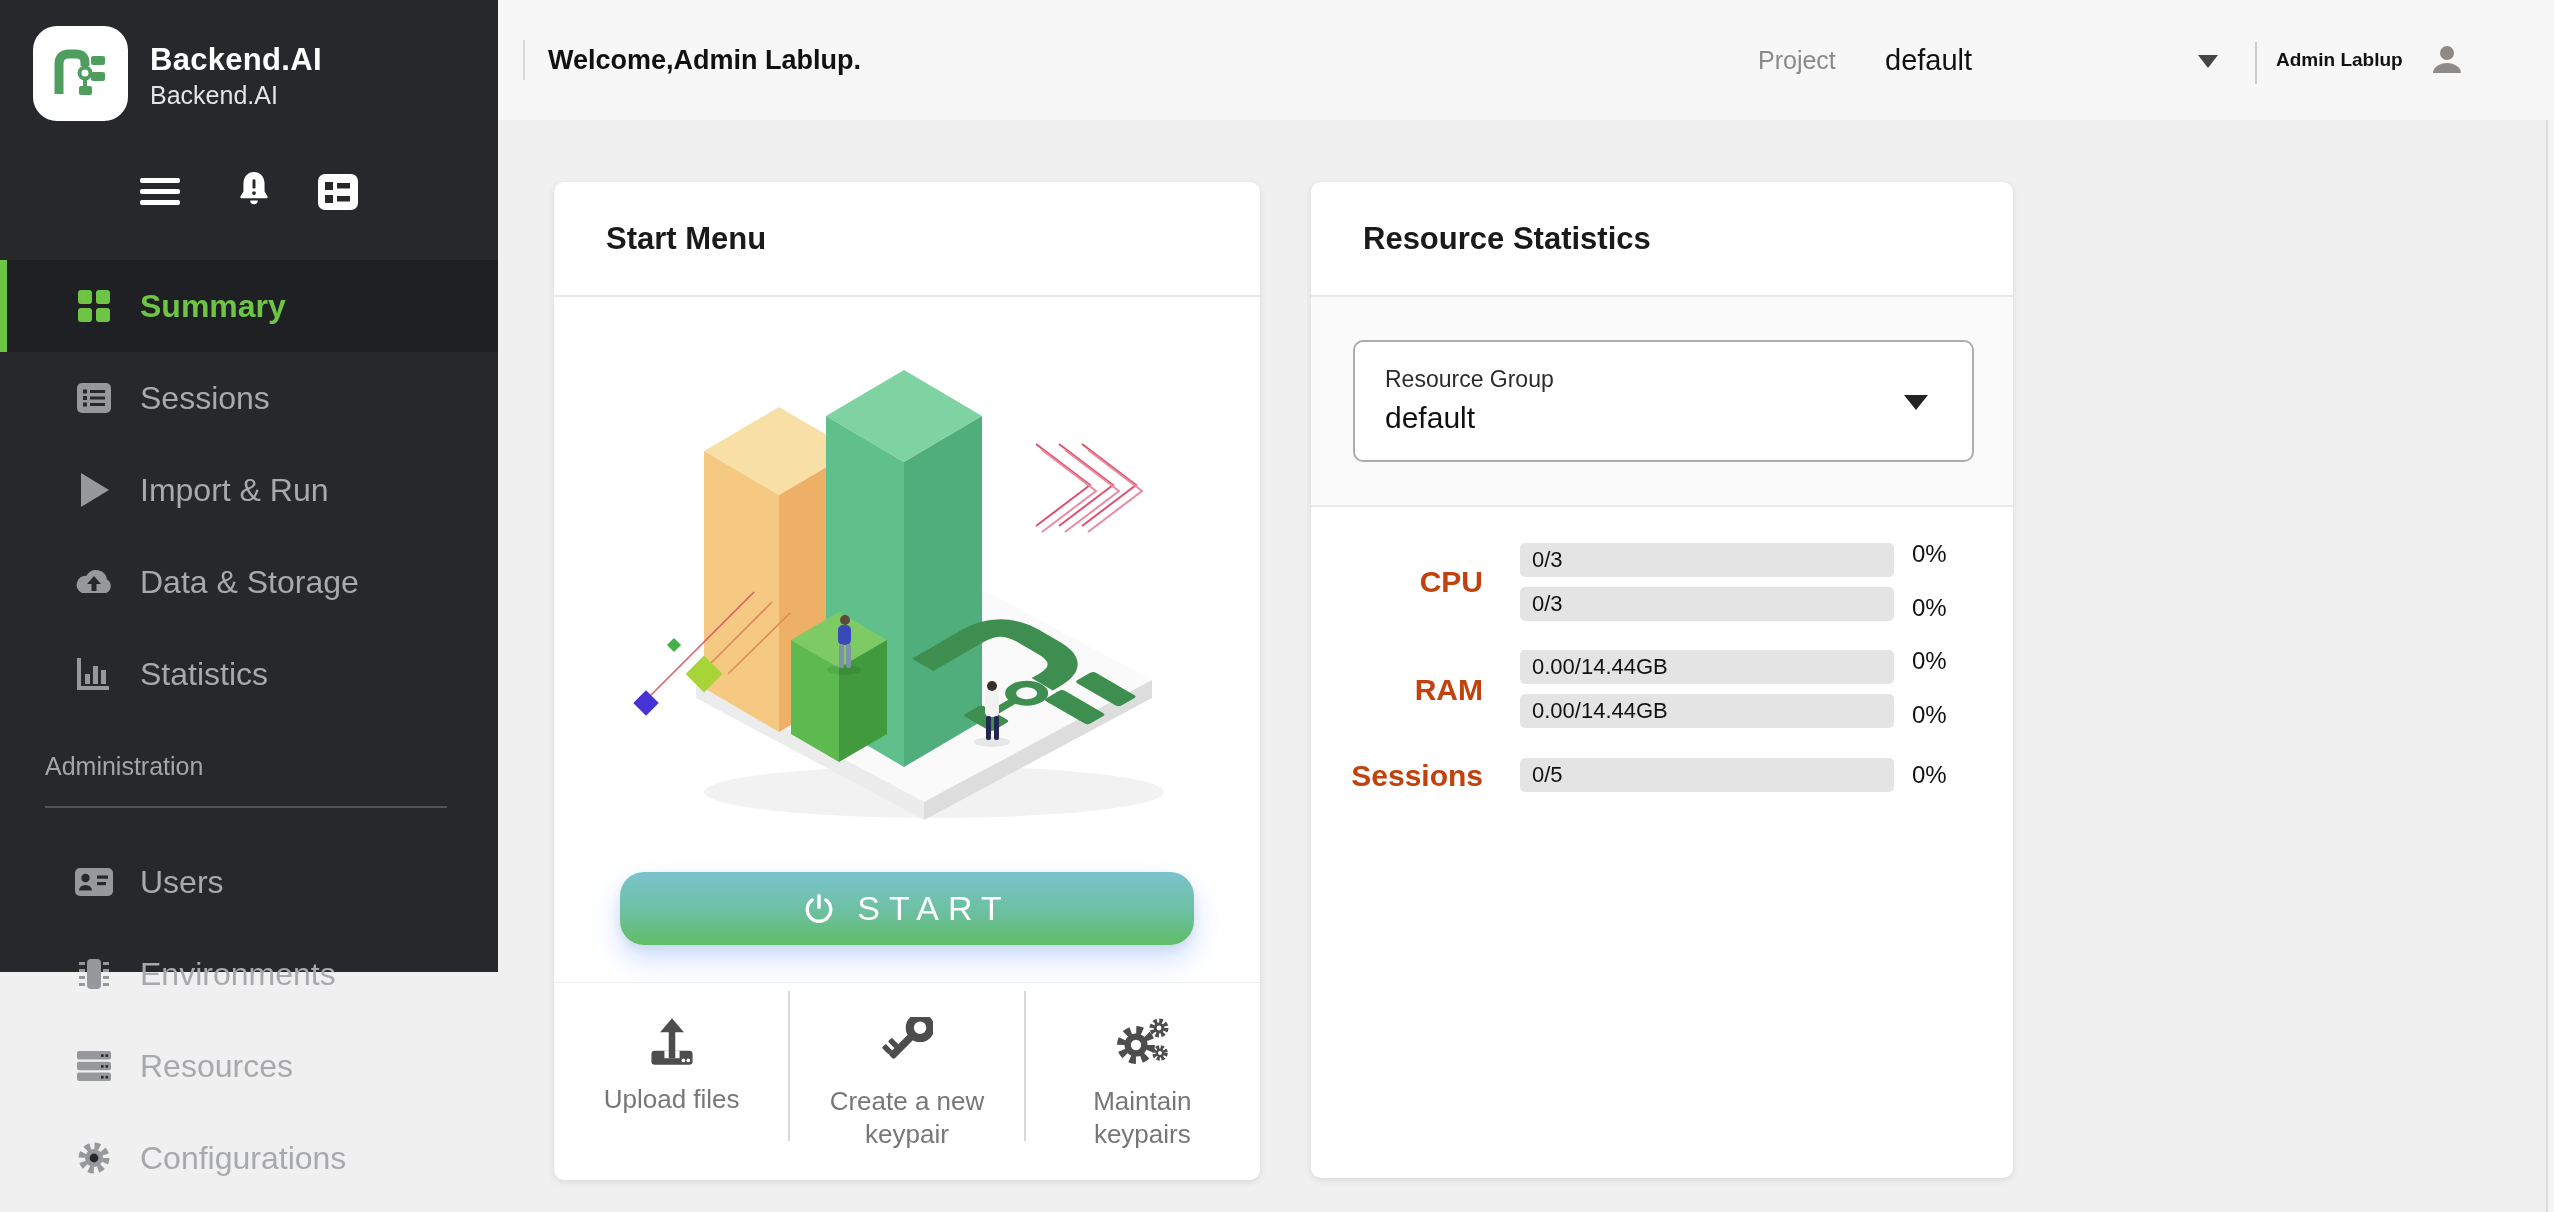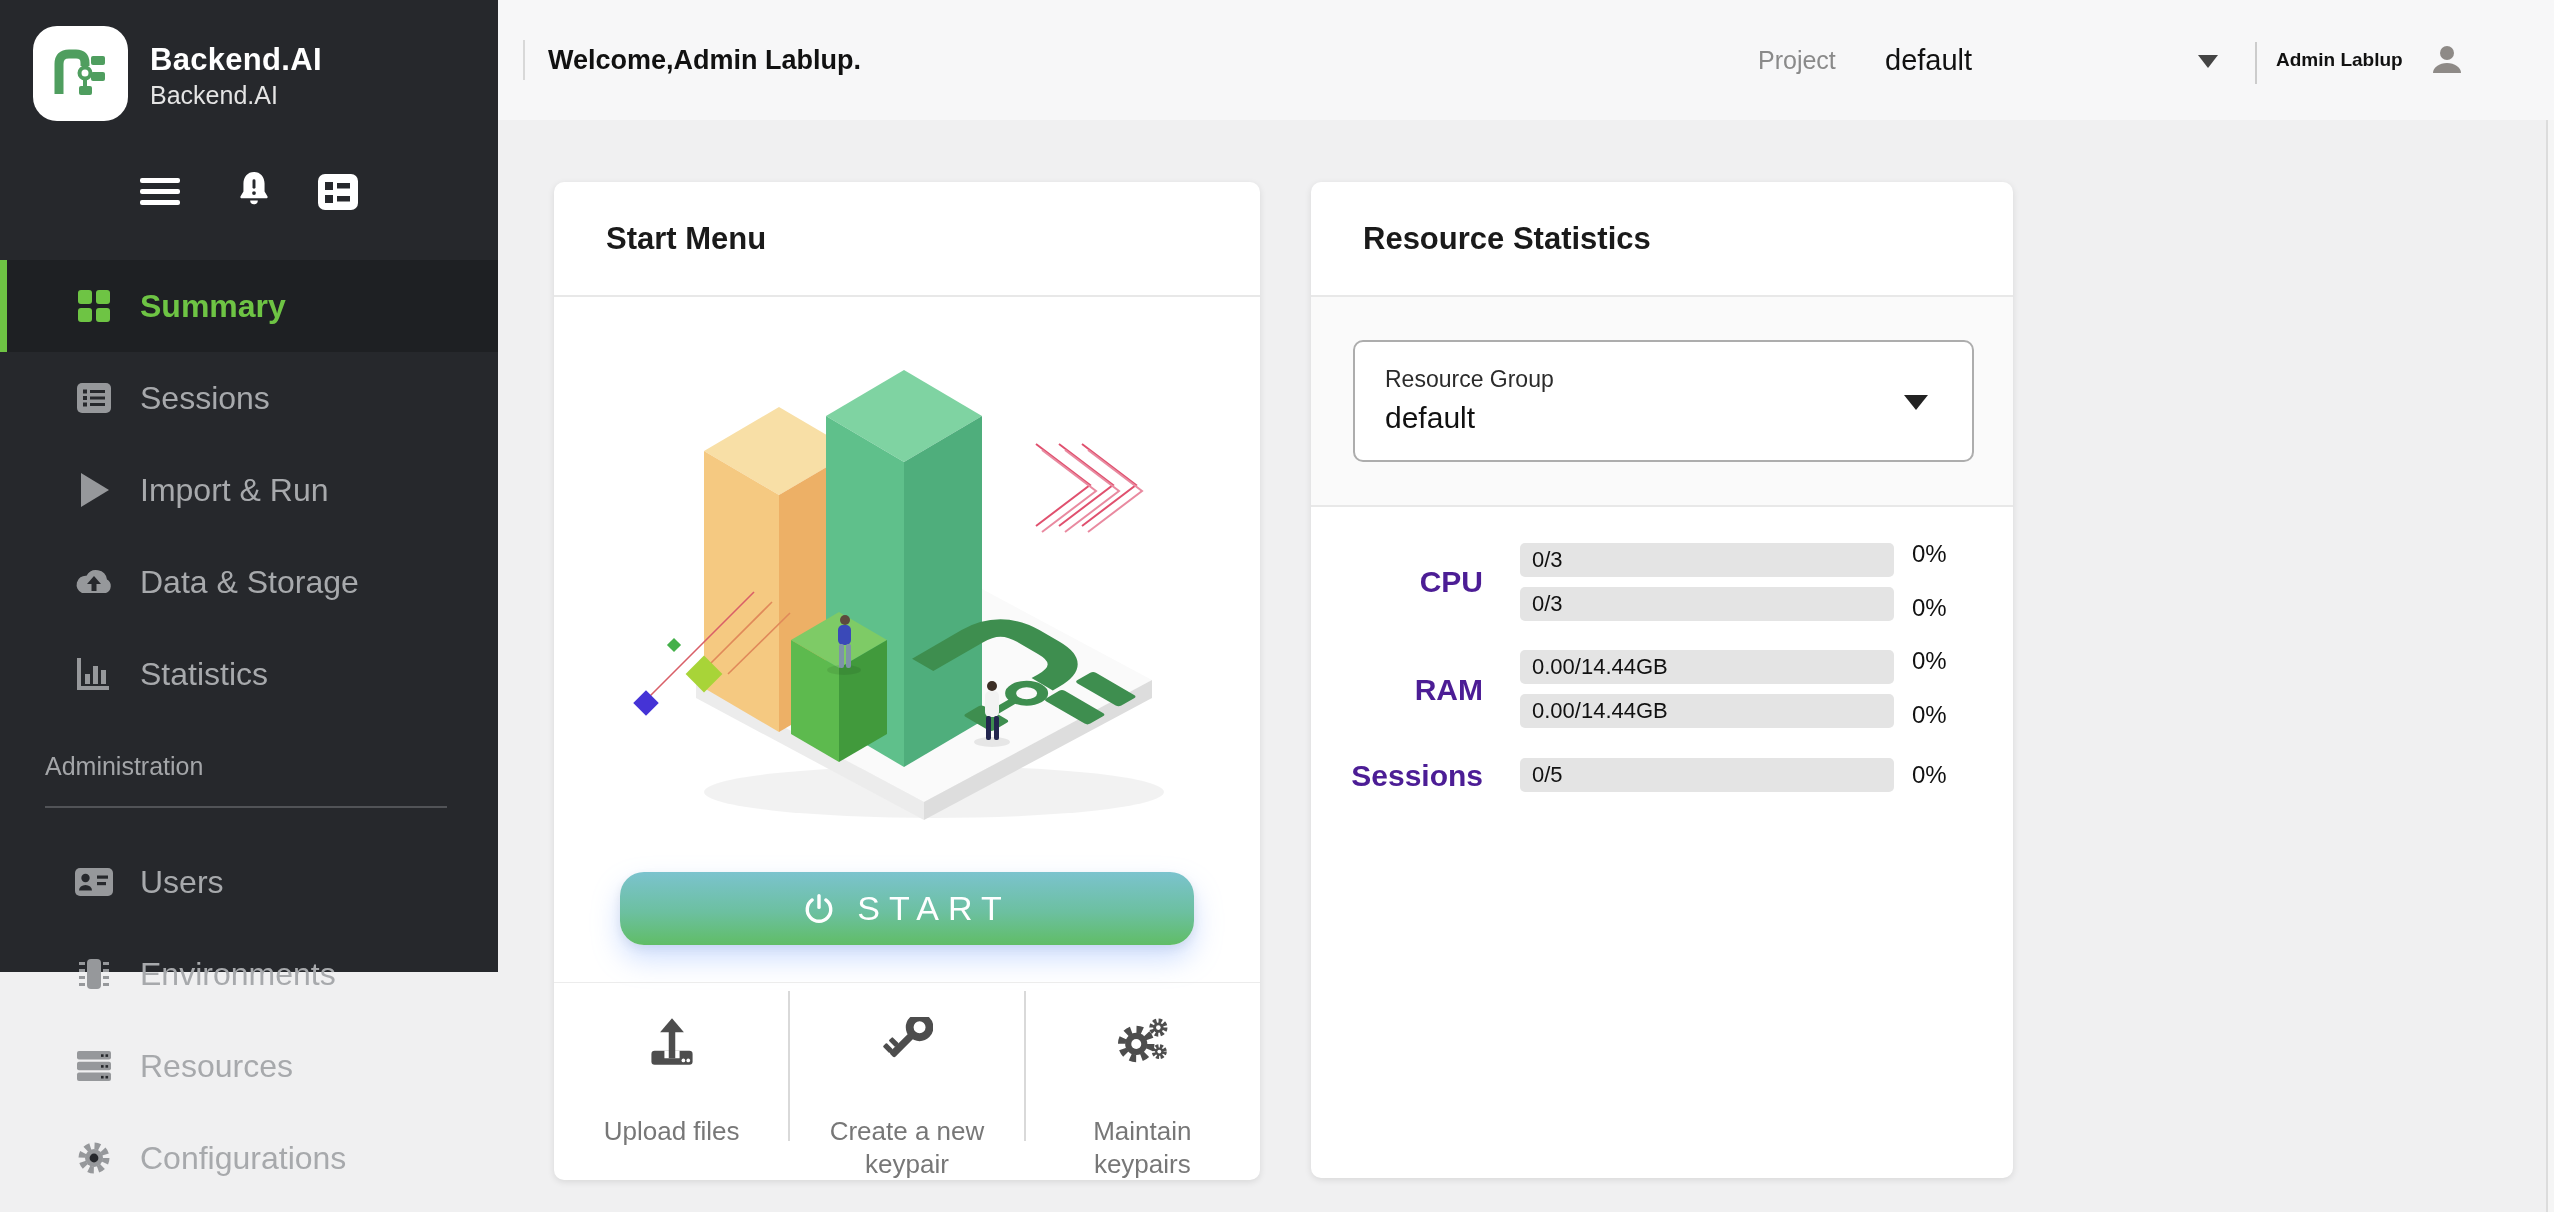--- a/index.html
+++ b/index.html
@@ -49,31 +49,31 @@
   .card-res{left:813px;top:62px;width:702px;height:996px;}
   .card-header{height:115px;display:flex;align-items:center;padding-left:52px;font-size:31px;font-weight:700;color:#1a1a1a;border-bottom:2px solid #e8e8e8;border-radius:10px 10px 0 0;}
   
   .illus{position:absolute;left:50px;top:140px;}
   .start-btn{position:absolute;left:66px;top:690px;width:574px;height:73px;border:none;border-radius:24px;
     background:linear-gradient(180deg,#7bc3ce 0%,#6cc0a0 55%,#60bd66 100%);
     box-shadow:0 14px 28px rgba(130,170,255,.38),0 4px 10px rgba(0,0,0,.08);
     display:flex;align-items:center;justify-content:center;gap:22px;cursor:pointer;}
   .start-btn-label{color:#ffffff;font-size:34px;letter-spacing:9px;font-weight:500;}
   .actions{position:absolute;left:0;top:800px;width:706px;height:198px;display:flex;border-top:1px solid #ececec;}
-  .action{position:relative;flex:1;display:flex;flex-direction:column;align-items:center;padding-top:34px;cursor:pointer;gap:32px;}
+  .action{position:relative;flex:1;display:flex;flex-direction:column;align-items:center;padding-top:34px;cursor:pointer;}
   .action + .action::before{content:"";position:absolute;left:-1px;top:8px;height:150px;width:2px;background:#d9d9d9;}
   .action-label{margin-top:16px;font-size:26px;line-height:1.25;color:#777;text-align:center;width:160px;}
   
   .rg-section{position:absolute;left:0;top:115px;width:702px;height:210px;background:#fafafa;border-bottom:2px solid #e8e8e8;}
   .rg-box{position:absolute;left:42px;top:43px;width:621px;height:122px;background:#ffffff;border:2px solid #adadad;border-radius:10px;padding:24px 30px;cursor:pointer;}
   .rg-label{font-size:23px;color:#2b2b2b;}
   .rg-value{font-size:30px;color:#111;margin-top:8px;}
   .rg-caret{position:absolute;right:44px;top:53px;width:0;height:0;border-left:12px solid transparent;border-right:12px solid transparent;border-top:15px solid #222;}
   .gauges{position:absolute;left:0;top:325px;width:702px;height:355px;}
-  .g-label{position:absolute;left:0;width:172px;text-align:right;font-size:30px;font-weight:700;color:#4c1d95;}
+  .g-label{position:absolute;left:0;width:172px;text-align:right;font-size:30px;font-weight:700;color:#c2410c;}
   .g-bar{position:absolute;left:209px;width:374px;height:34px;background:#e4e4e4;border-radius:5px;font-size:22px;color:#111;line-height:34px;padding-left:12px;overflow:hidden;}
   .g-pct{position:absolute;left:601px;font-size:24px;color:#111;line-height:34px;}
   .legend{position:absolute;left:59px;top:675px;}
   .legend-item{display:flex;align-items:center;height:38px;}
   .legend-dot{width:19px;height:19px;border-radius:50%;margin-right:10px;flex:0 0 auto;}
   .dot-0{background:#6a5ae0;}
   .dot-1{background:#5cab60;}
   .legend-label{font-size:25px;color:#8c8c8c;white-space:nowrap;}
 </style>
 </head>

